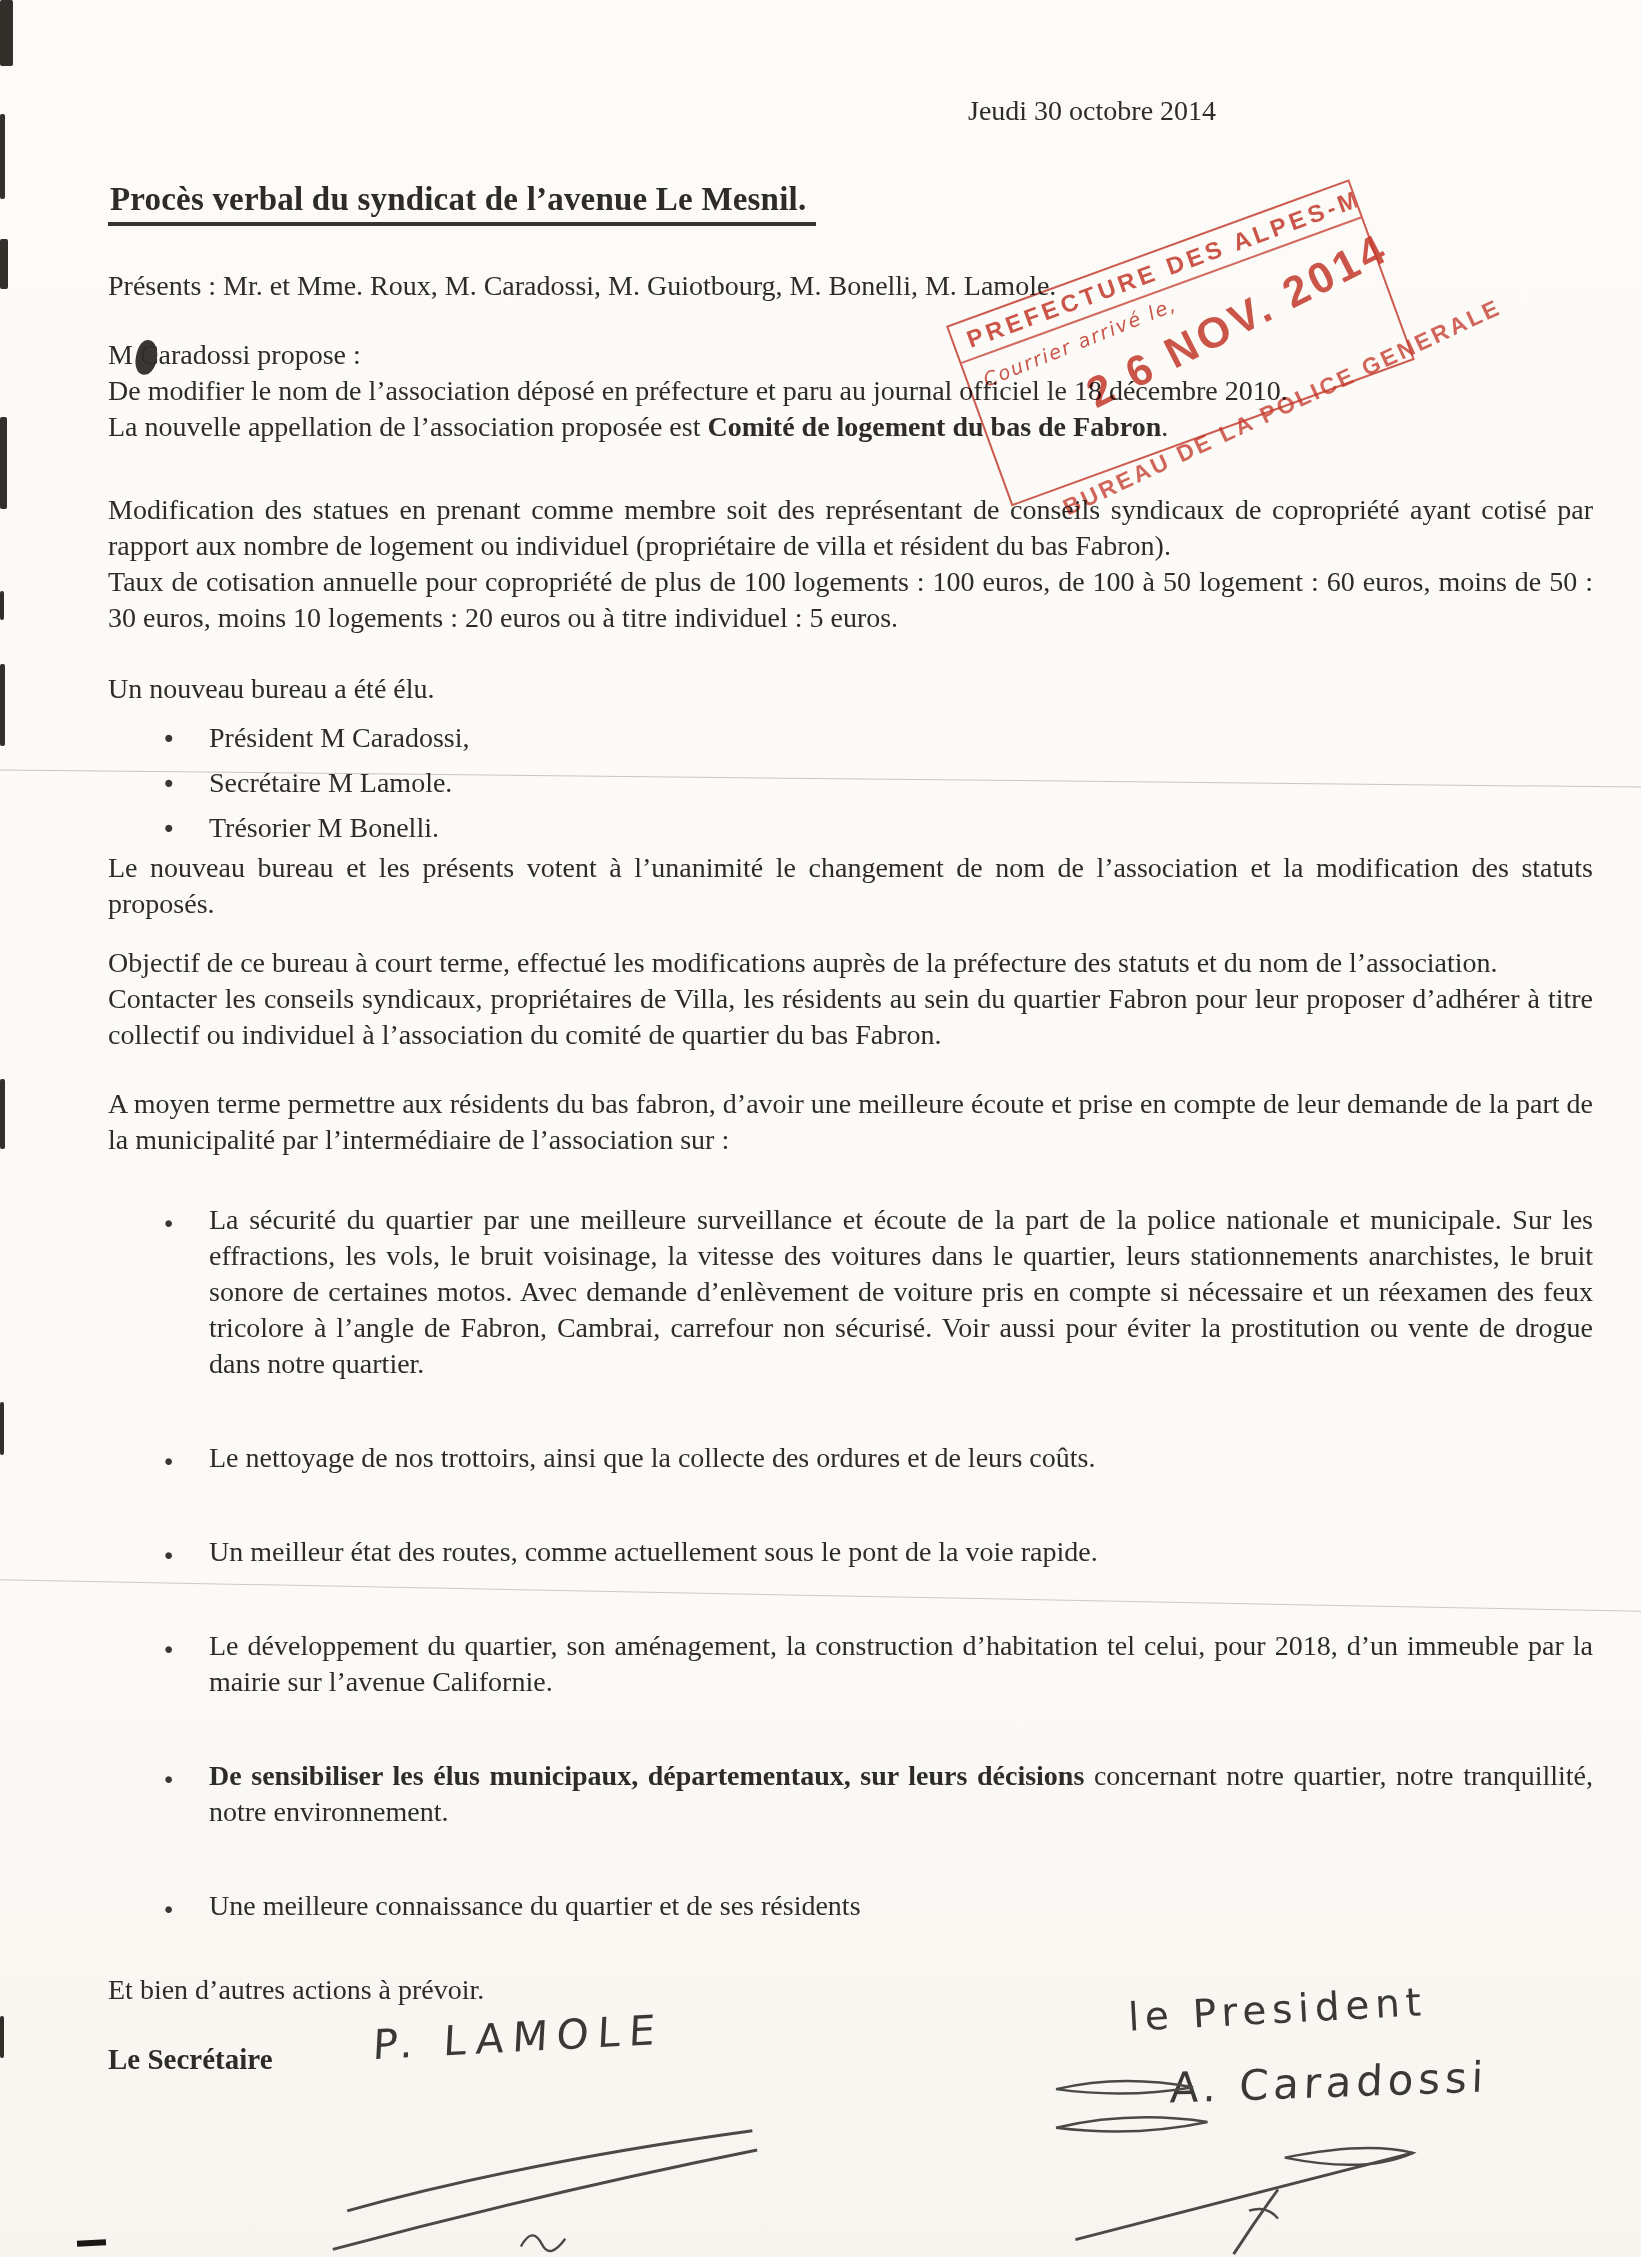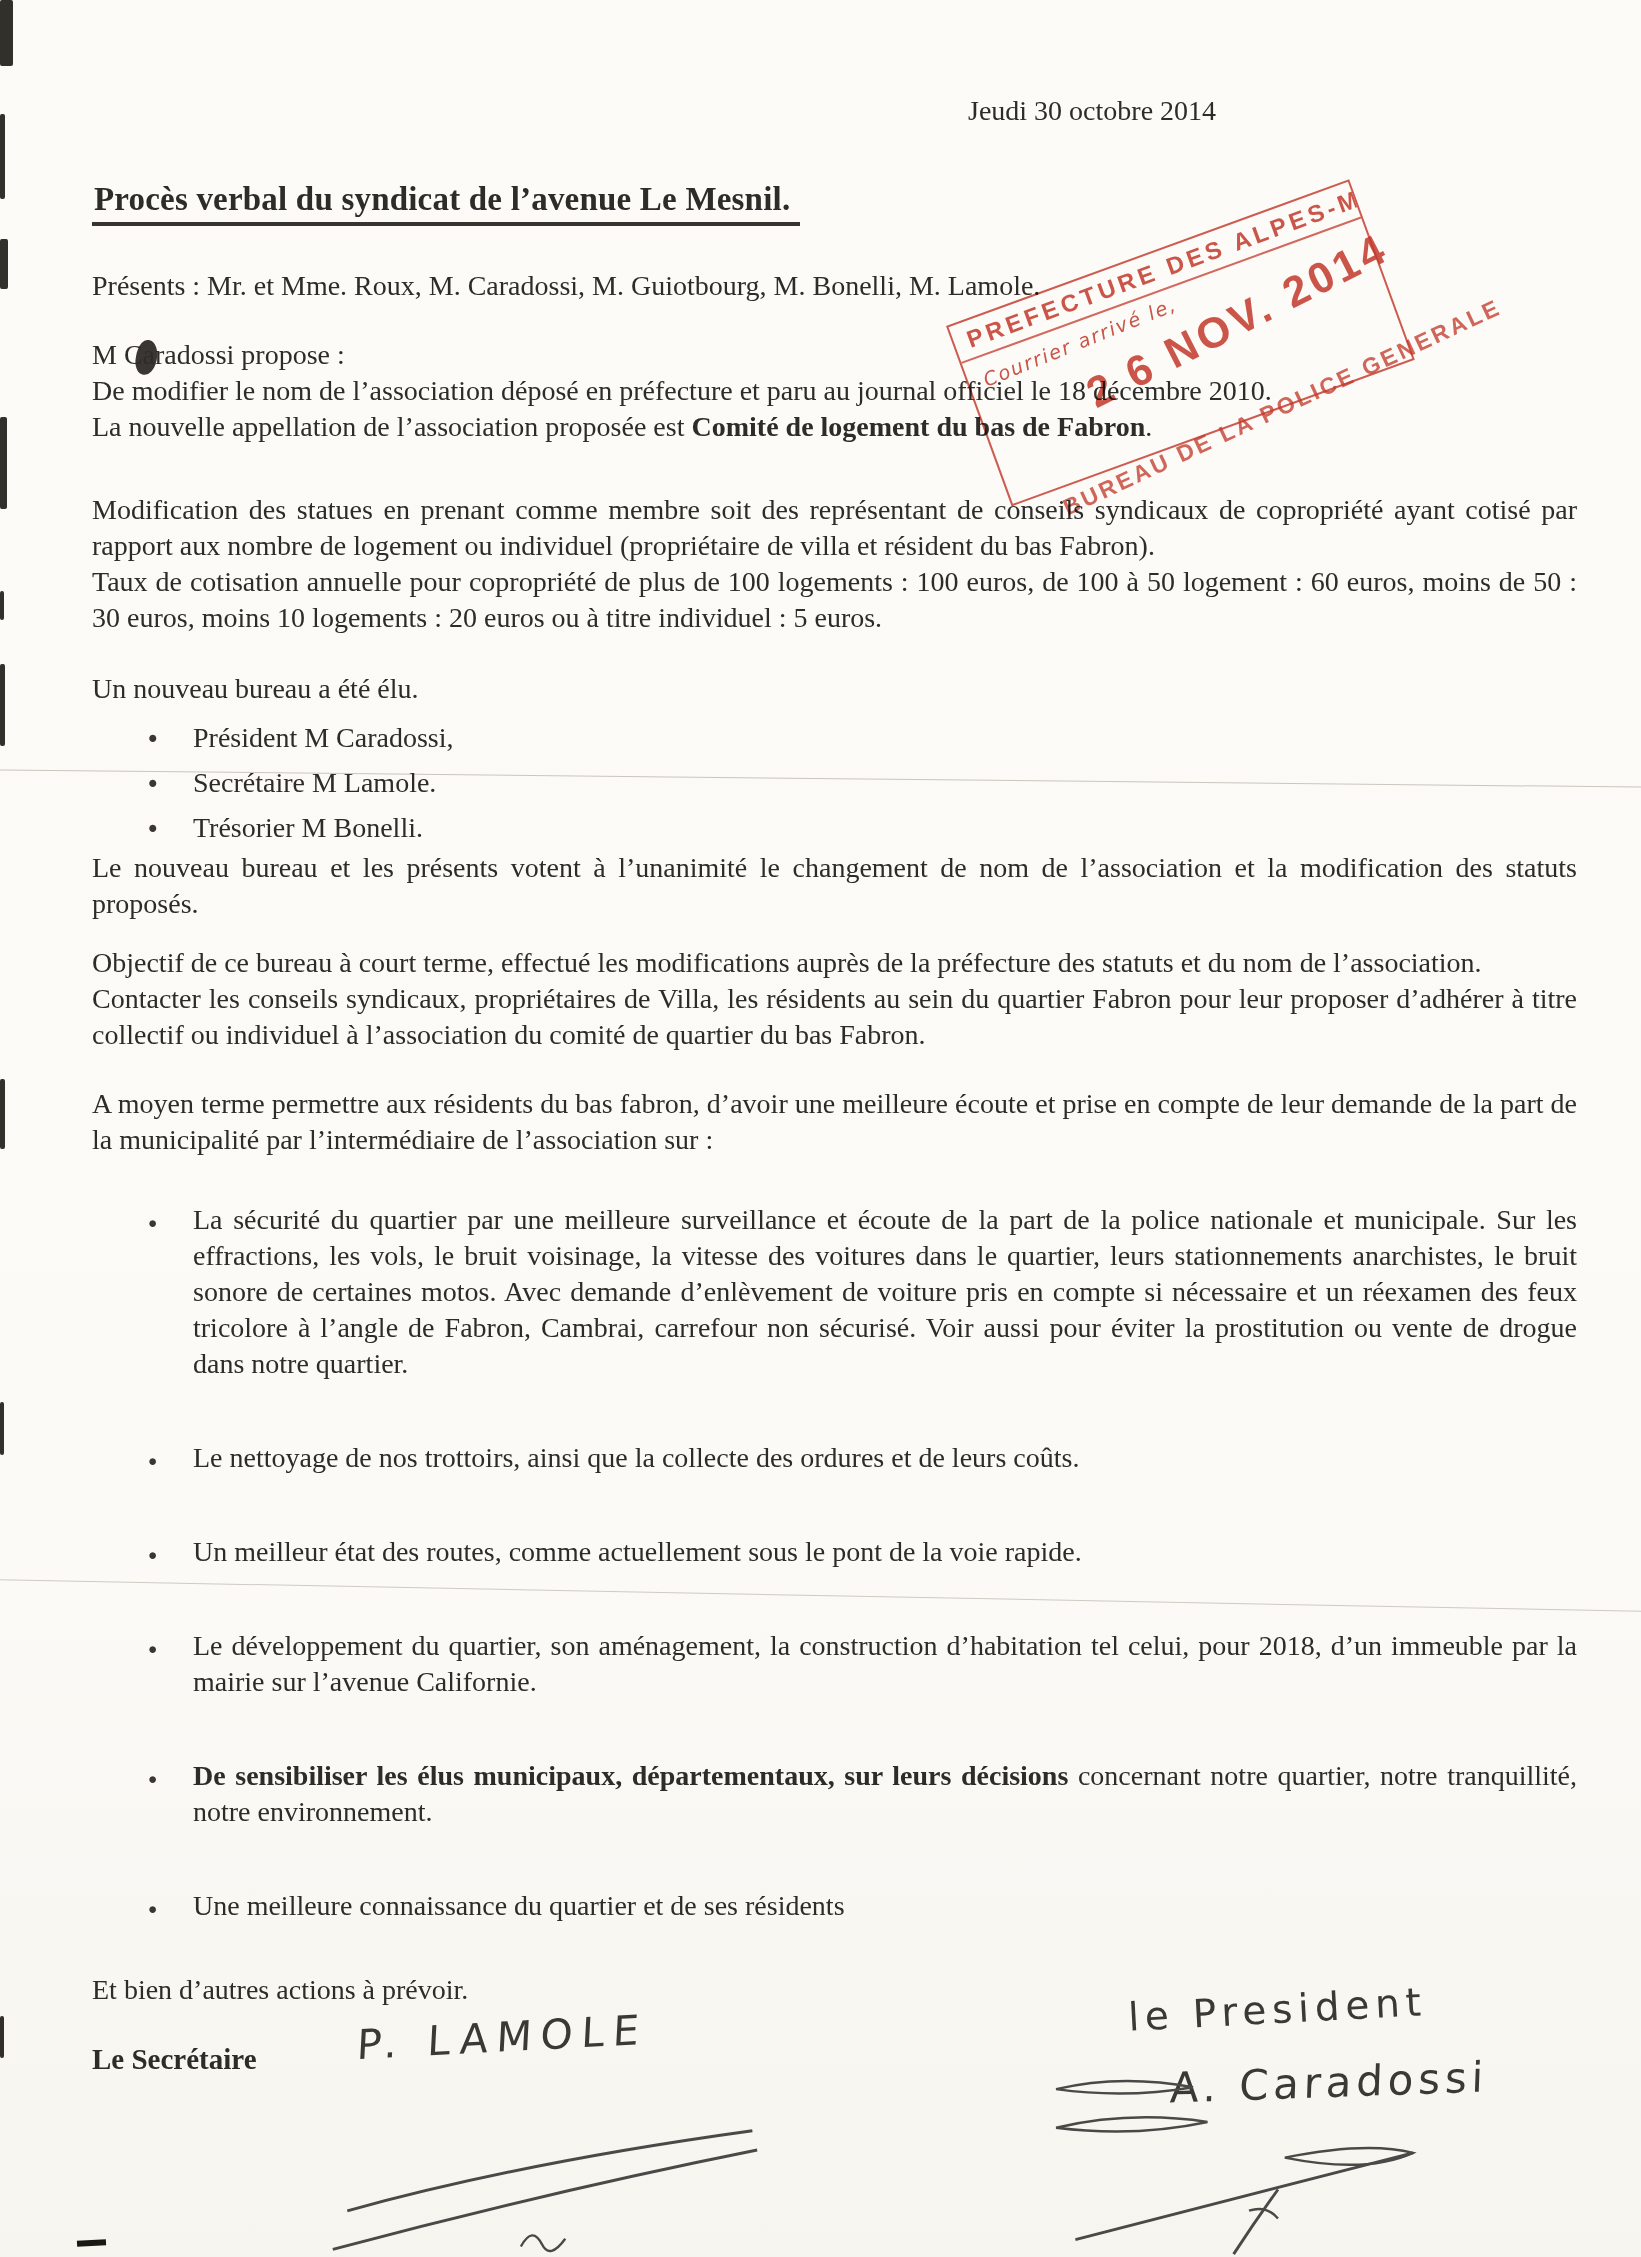--- a/index.html
+++ b/index.html
@@ -19,21 +19,21 @@
   .a7{top:1079px;height:70px;width:4.8px;}
   .a8{top:1402px;height:53px;width:3.9px;}
   .a9{top:2016px;height:42px;width:3.9px;}
   .crease{position:absolute;left:-9.7px;width:1661px;height:0;}
   .crease1{top:778px;border-top:1.9px solid rgba(130,120,105,.40);transform:rotate(.6deg);}
   .crease2{top:1595px;border-top:1.9px solid rgba(130,120,105,.36);transform:rotate(1.1deg);}
   .bottom-mark{position:absolute;left:77px;top:2240px;width:29px;height:5.8px;background:#1a1815;transform:rotate(-3deg);}
   .ink-blot{position:absolute;left:136px;top:340px;width:21px;height:35px;background:#2f2b28;border-radius:45% 55% 50% 50%;transform:rotate(12deg);opacity:.95;}
   
   .date{position:absolute;left:968px;top:95px;font-size:28px;}
-  .doc{position:absolute;left:92px;top:0;width:1485px;font-size:28px;line-height:36px;}
+  .doc{position:absolute;left:108px;top:0;width:1485px;font-size:28px;line-height:36px;}
   .title{margin:180px 0 0 0;font-size:33px;line-height:39px;font-weight:bold;
          display:inline-block;border-bottom:4.8px solid #38352f;padding:0 9.7px 2.9px 1.9px;letter-spacing:0.2px;}
   .presents{margin-top:42px;}
   .block-propose{margin-top:33px;}
   .just{text-align:justify;}
   .statutes{margin-top:47px;}
   .cotisation{}
   .bureau-intro{margin-top:35px;}
   ul.plain{list-style:none;margin:0;padding:0;}
   ul.bureau{margin-top:7.7px;}

